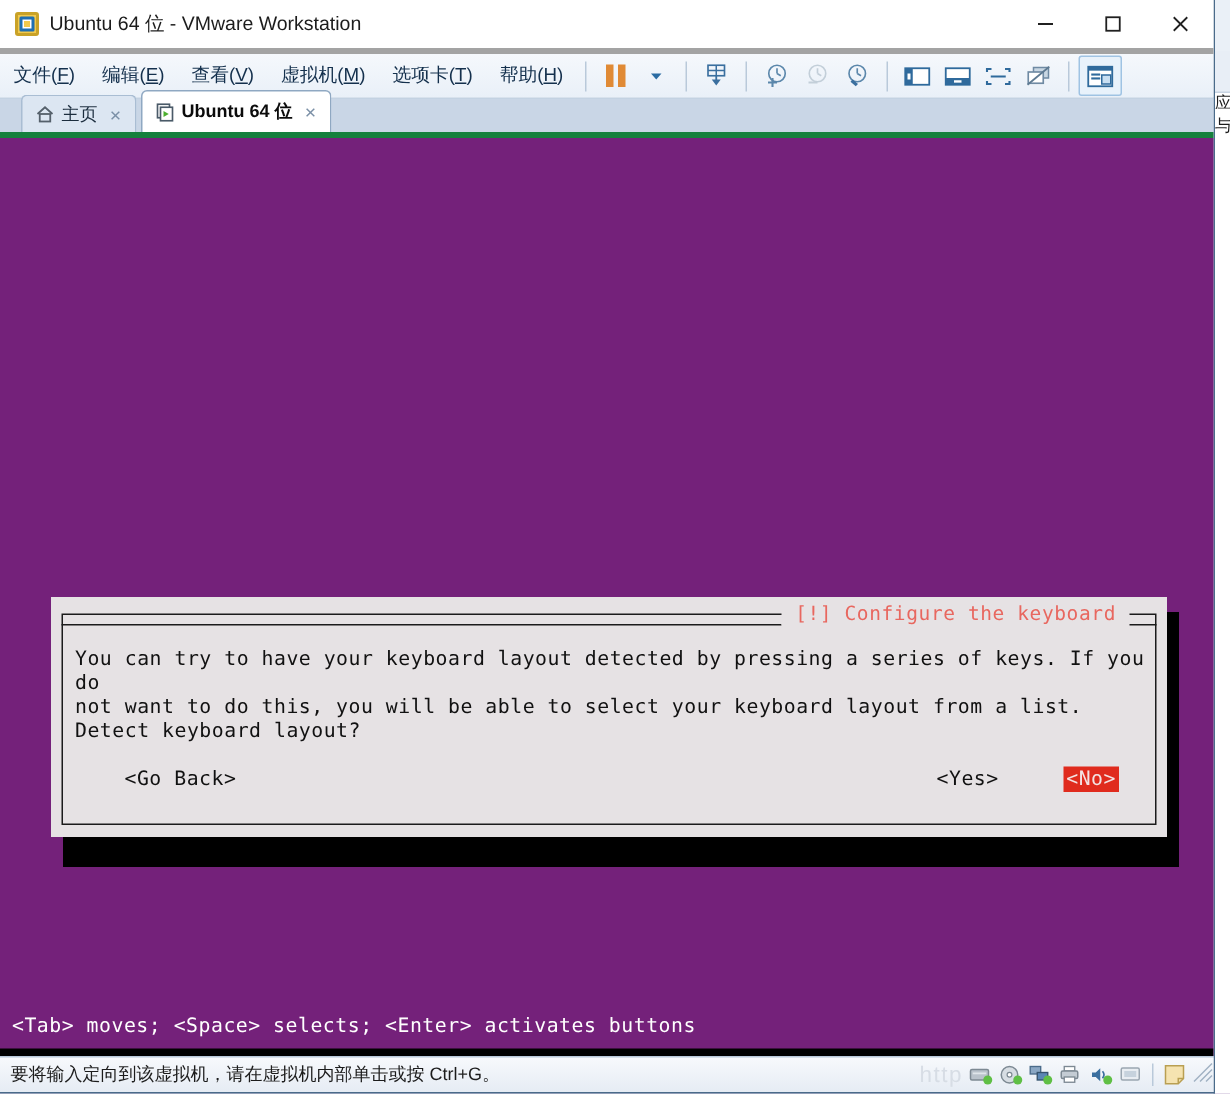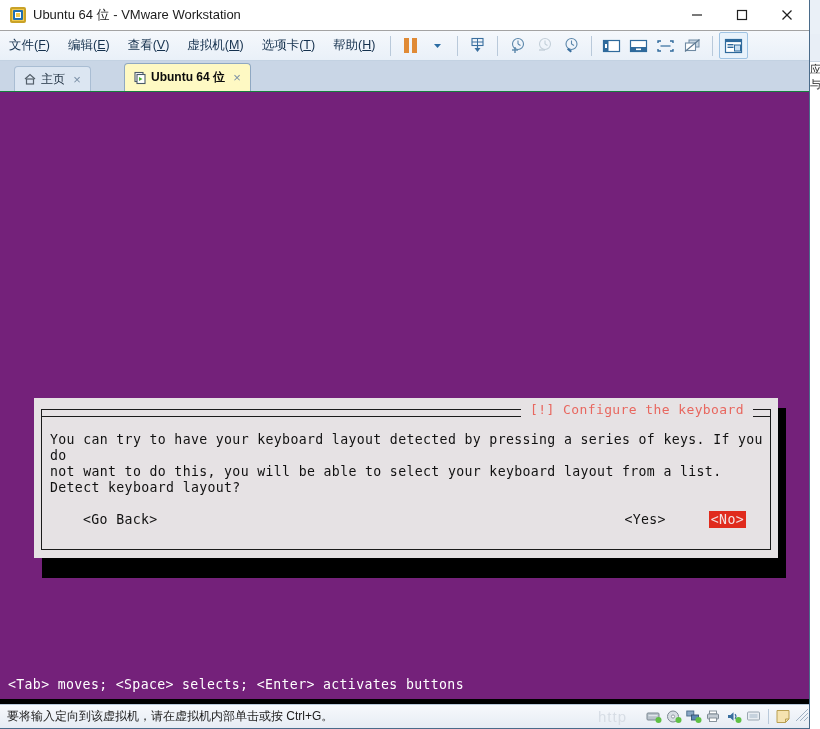--- a/index.html
+++ b/index.html
@@ -32,23 +32,23 @@
   }
   #bg-window-sliver .sliver-top { height: 34px; background: #eaf0f7; }
   #bg-window-sliver .sliver-menu { height: 28px; background: #e8eef6; border-bottom: 1px solid #c8d4e2;}
   #bg-window-sliver .sliver-txt {
     font-size: 11px; color: #1c1c1c; padding-left: 1px;
     line-height: 15px; letter-spacing: -1px;
   }
 
   
   #title-bar {
-    height: 31px;
+    height: 36px;
     background: #ffffff;
-    border-bottom: 1px solid #a3a3a3;
+    border-bottom: 4px solid #a3a3a3;
     display: flex; align-items: center;
     position: relative; z-index: 2;
   }
   #app-icon {
     width: 16px; height: 16px; margin-left: 10px; margin-right: 7px;
     position: relative; flex: 0 0 auto;
   }
   #app-icon .ring-out {
     position:absolute; inset:0; border:2px solid #c9a227; border-radius:2px;
     background:#f2c94c;
@@ -97,42 +97,42 @@
     border: 1px solid #9fc3e3; background: #e8f2fb; border-radius: 2px;
     width: 29px; height: 27px;
   }
 
   
   .ic-pause { display:flex; gap:3px; }
   .ic-pause i { display:block; width:5px; height:15px; background:#e08a35; }
 
   
   #tab-bar {
-    height: 31px;
+    height: 26px;
     background: #c9d6e6;
     display: flex; align-items: flex-end;
     padding-left: 14px;
     position: relative; z-index: 2;
-    border-bottom: 1px solid #15803d;
+    border-bottom: 4px solid #15803d;
   }
   .tab {
     height: 25px;
     display: flex; align-items: center;
     padding: 0 7px 0 8px;
     font-size: 12px; color: #1c2d3e;
     background: #dce6f2;
     border: 1px solid #a9bdd3; border-bottom: none;
     border-radius: 4px 4px 0 0;
     margin-right: 3px;
     cursor: default;
     white-space: nowrap;
   }
   .tab.active {
-    background: #fef9c3; color: #0b0b0b; font-weight: bold;
-    height: 28px; border-color: #8fa8c2; margin-left: 30px;
+    background: #ffffff; color: #0b0b0b; font-weight: bold;
+    height: 28px; border-color: #8fa8c2;
   }
   .tab-label { margin: 0 6px 0 4px; }
   .tab-close {
     font-size: 13px; color: #7a8fa6; width: 12px; text-align: center;
     line-height: 1;
   }
   .tab.active .tab-close { color: #7a8fa6; font-weight: normal; }
 
   
   .ic-home { width:14px;height:14px;flex:0 0 auto; }
@@ -231,21 +231,21 @@
     position: absolute; left: 0; right: 0; bottom: 0;
     height: 5px; background: #000000;
   }
 
   
   #status-bar {
     height: 24px;
     background: linear-gradient(to bottom,#f7f9fc 0%,#e6ecf4 100%);
     border-top: 1px solid #b9c9da;
     display: flex; align-items: center;
-    position: relative; z-index: 2; gap: 15px;
+    position: relative; z-index: 2;
   }
   #status-text {
     font-size: 12px; color: #1c1c1c;
     padding-left: 7px; white-space: nowrap;
   }
   #status-ghost {
     margin-left: auto;
     font-size: 15px; color: #d7dde5;
     letter-spacing: 1px; padding-right: 2px;
     user-select: none;

